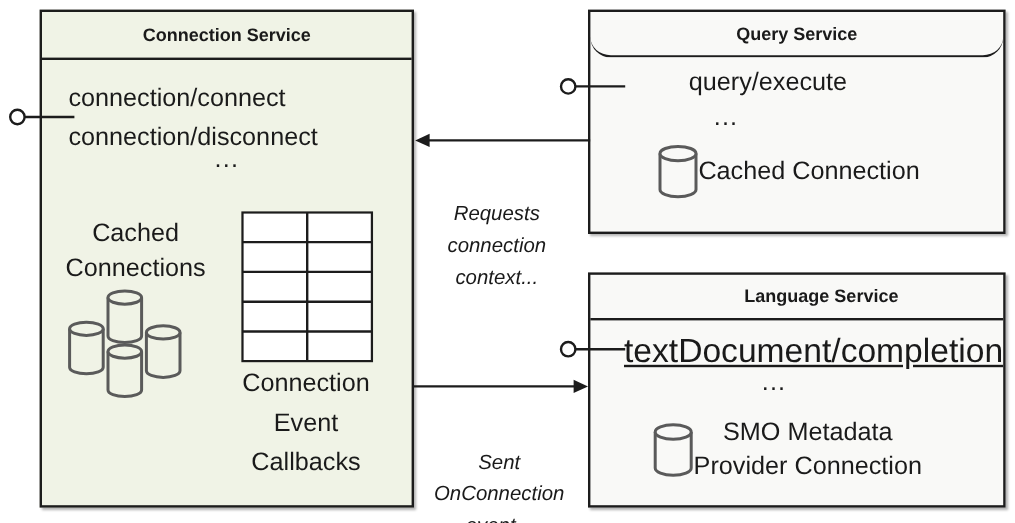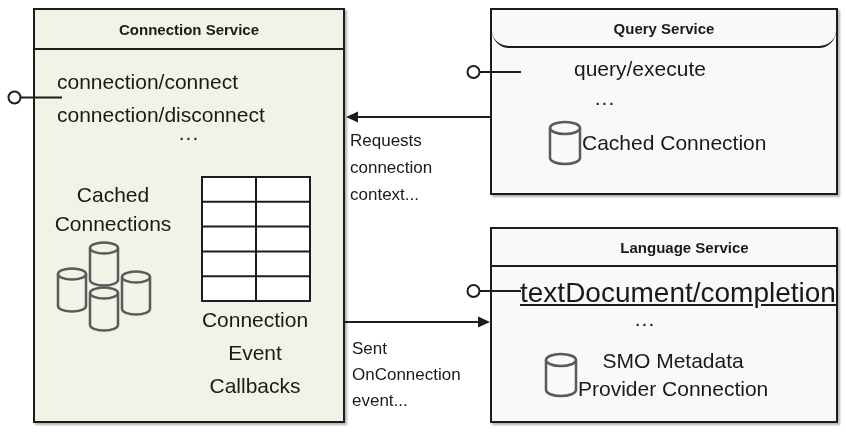--- a/index.html
+++ b/index.html
@@ -64,21 +64,21 @@
 
   .lollipop{position:absolute;}
   #conn-lollipop{left:6px;top:89px;}
   #query-lollipop{left:465px;top:63px;}
   #lang-lollipop{left:465px;top:282px;}
 
   .flow-arrow{position:absolute;}
   #arrow-requests{left:344px;top:107px;}
   #arrow-sent{left:345px;top:312px;}
 
-  .flow-label{position:absolute;font-size:17px;}
+  .flow-label{position:absolute;font-style:italic;font-size:17px;text-align:center;margin-top:37px;}
   #label-requests{left:350px;top:127px;width:128px;line-height:27px;}
   #label-sent{left:352px;top:336px;width:128px;line-height:26px;}
 </style>
 </head>
 <body>
 
 <div id="canvas">
 
   <div class="svc-box" id="conn-box">
     <div class="box-header">Connection Service</div>

